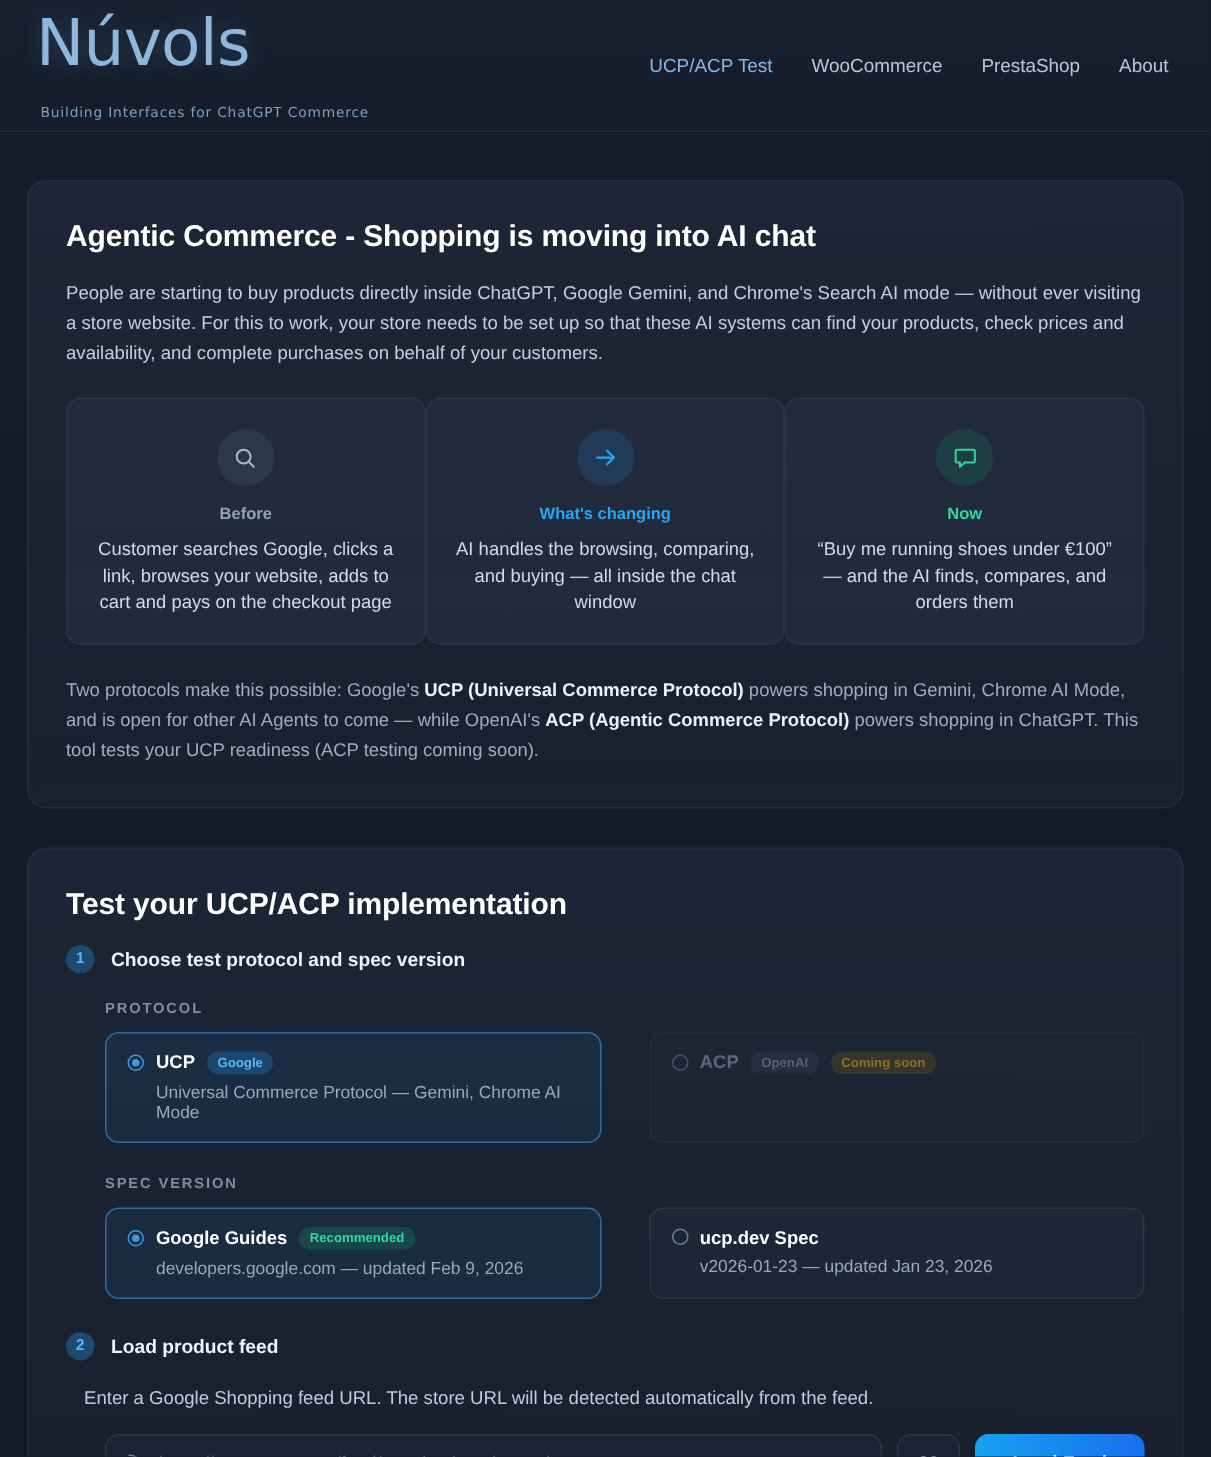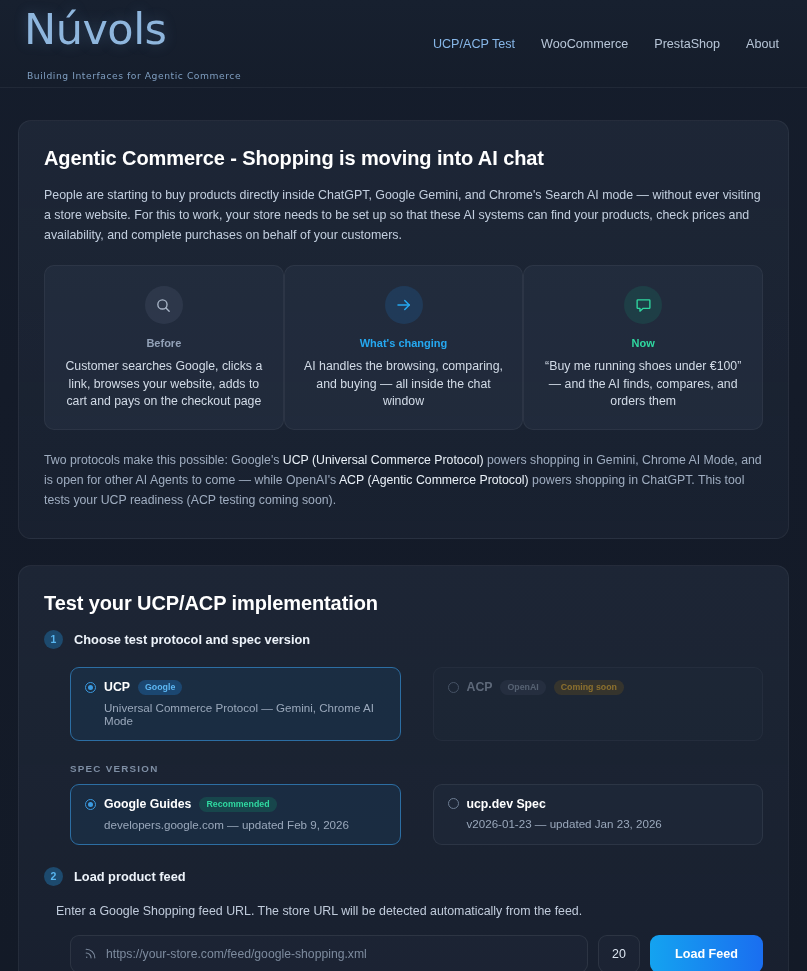--- a/index.html
+++ b/index.html
@@ -109,21 +109,21 @@
     line-height: 17.5px;
     color: #d2dbe7;
   }
 
   .footnote {
     font-size: 12.3px;
     line-height: 20px;
     color: #9fadc0;
     margin-top: 20px;
   }
-  .footnote b { color: #eaf1f8; font-weight: normal; }
+  .footnote b { color: #eaf1f8; font-weight: bold; }
 
   
   .step-row { display: flex; align-items: center; gap: 11px; margin-bottom: 18px; }
   .step-badge {
     width: 19px; height: 19px; border-radius: 50%;
     background: #1d4a6e;
     color: #58b6f0;
     font-size: 10.5px;
     font-weight: bold;
     display: flex; align-items: center; justify-content: center;
@@ -228,21 +228,21 @@
     cursor: pointer;
     display: flex; align-items: center; justify-content: center;
   }
 </style>
 </head>
 <body>
 
 <div class="header">
   <div class="logo-wrap">
     <div class="logo-mark">Núvols</div>
-    <div class="logo-tag">Building Interfaces for Agentic Commerce</div>
+    <div class="logo-tag">Building Interfaces for ChatGPT Commerce</div>
   </div>
   <div class="nav">
     <div class="nav-item active">UCP/ACP Test</div>
     <div class="nav-item">WooCommerce</div>
     <div class="nav-item">PrestaShop</div>
     <div class="nav-item">About</div>
   </div>
 </div>
 
 <div class="wrap">
@@ -293,20 +293,21 @@
   </div>
 
   <div class="panel">
     <h1 class="card-title">Test your UCP/ACP implementation</h1>
 
     <div class="step-row">
       <div class="step-badge">1</div>
       <div class="step-title">Choose test protocol and spec version</div>
     </div>
 
+    <div class="sublabel">PROTOCOL</div>
 
     <div class="opt-row">
       <div class="opt selected">
         <div class="opt-head">
           <span class="radio on"></span>
           <span class="opt-name">UCP</span>
           <span class="pill blue">Google</span>
         </div>
         <div class="opt-desc">Universal Commerce Protocol — Gemini, Chrome AI Mode</div>
       </div>

